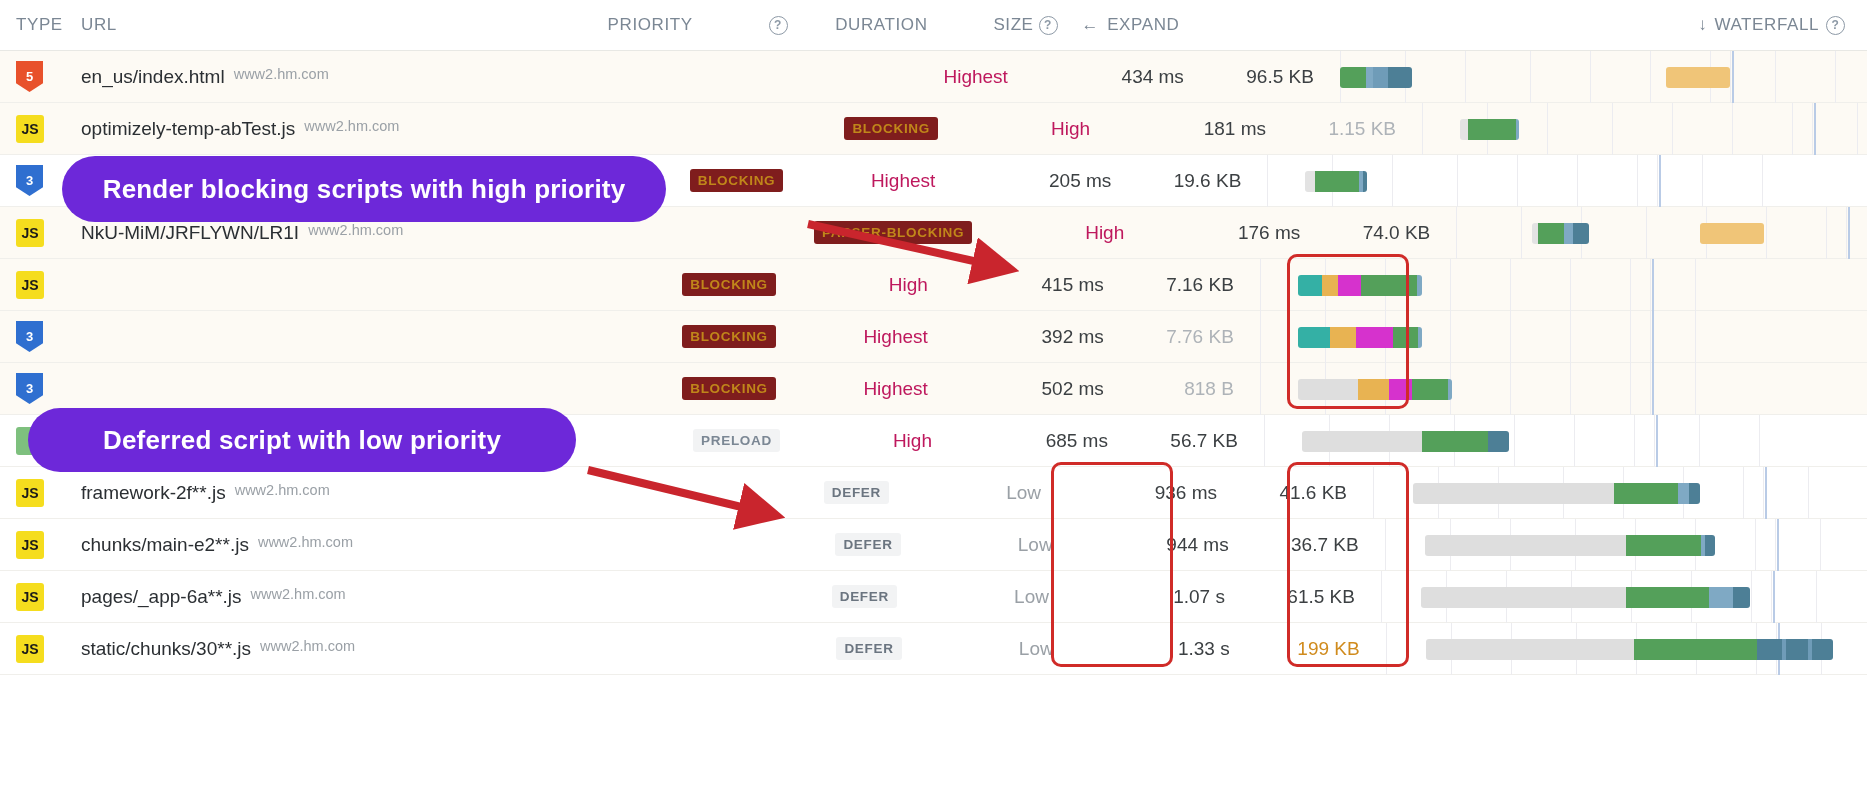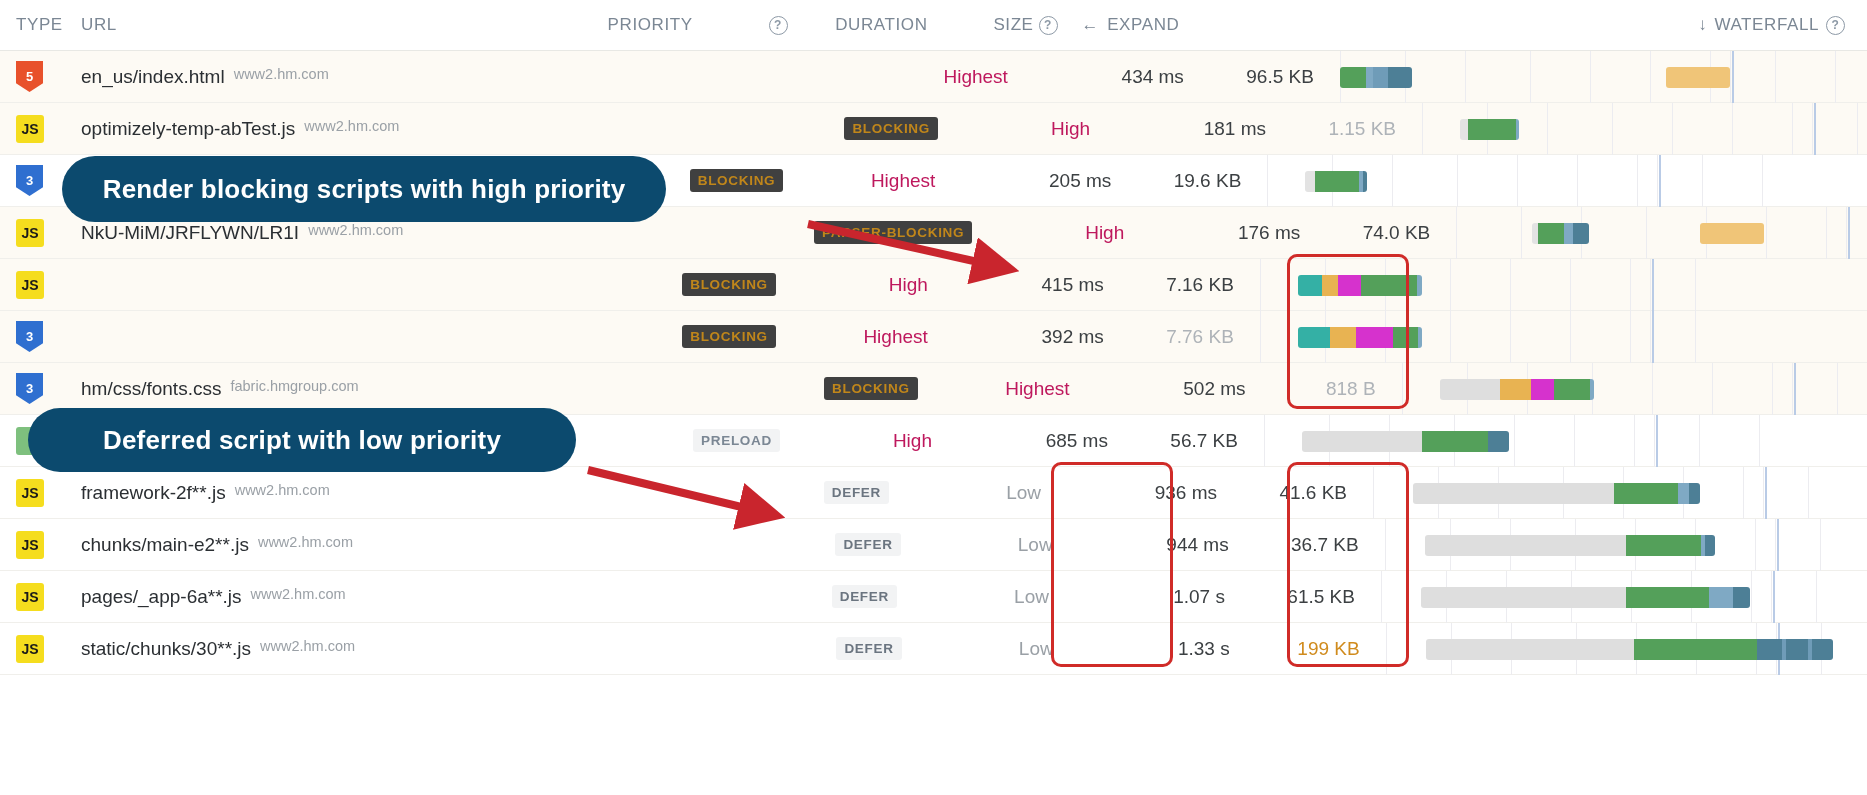--- a/index.html
+++ b/index.html
@@ -66,21 +66,21 @@
   .prio-high, .prio-highest { color: #be185d; }
   .prio-low { color: #9aa0a6; }
   .size-dim { color: #aeb3b8; }
   .size-warn { color: #d08b1d; }
 
   .badge {
     display: inline-block;
     font-size: 13.5px; font-weight: 700; letter-spacing: .7px;
     padding: 4px 8px; border-radius: 3px;
   }
-  .badge-blocking { color: #c0861a; background: #404040; }
+  .badge-blocking { color: #c0861a; background: #7f1d1d; }
   .badge-preload  { color: #7b8794; background: #f2f3f4; }
   .badge-defer    { color: #6b7580; background: #f2f3f4; }
 
   
   .ficon {
     width: 27px; height: 31px; position: relative;
     display: flex; align-items: center; justify-content: center;
     font-size: 13px; font-weight: 800; color: #fff;
   }
   .ficon.shield {
@@ -93,21 +93,21 @@
   
   .wf-grid { position: absolute; inset: 0; }
   .wf-vline { position:absolute; top:0; bottom:0; width:1px; background:#ececf0; }
   .wf-marker { position:absolute; top:0; bottom:0; width:2px; background:#b9cbe6; }
   .wf-track { position:absolute; top:16px; height:21px; border-radius:3px; overflow:hidden; display:flex;}
   .seg { height:100%; }
 
   
   .pill {
     position: absolute;
-    background: #0c4a6e;
+    background: #6d28d9;
     color: #ffffff;
     border-radius: 40px;
     font-size: 26px;
     font-weight: 700;
     display: flex; align-items: center; justify-content: center;
     letter-spacing: .2px;
     z-index: 20;
     white-space: nowrap;
   }
   .hl-box {
@@ -351,24 +351,20 @@
             <span class="seg" style="width:37px;background:#d632cd"></span>
             <span class="seg" style="width:25px;background:#54a05a"></span>
             <span class="seg" style="width:4px;background:#7fa9c4"></span>
           </span>
         </div>
       </div>
       <div class="row tint">
         <div class="c-type">
           <span class="ficon shield css">3</span>
         </div>
-        <div class="c-url">
-          <span class="url-name">hm/css/fonts.css</span>
-          <span class="url-host">fabric.hmgroup.com</span>
-        </div>
         <div class="c-init">
           <span class="badge badge-blocking">BLOCKING</span>
         </div>
         <div class="c-prio prio-high">Highest</div>
         <div class="c-dur">502 ms</div>
         <div class="c-size size-dim">818 B</div>
         <div class="c-wf">
           <span class="wf-grid">
             <span class="wf-vline" style="left:0px"></span>
             <span class="wf-vline" style="left:65px"></span>

